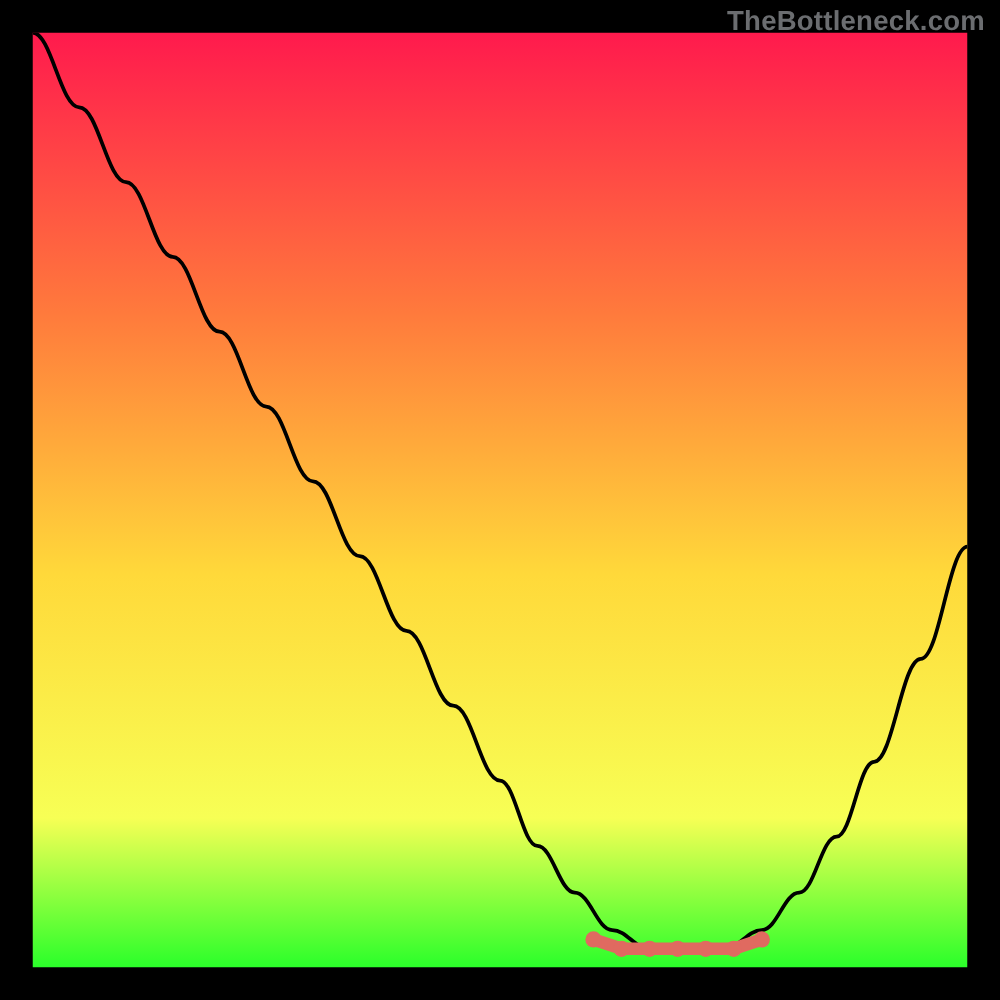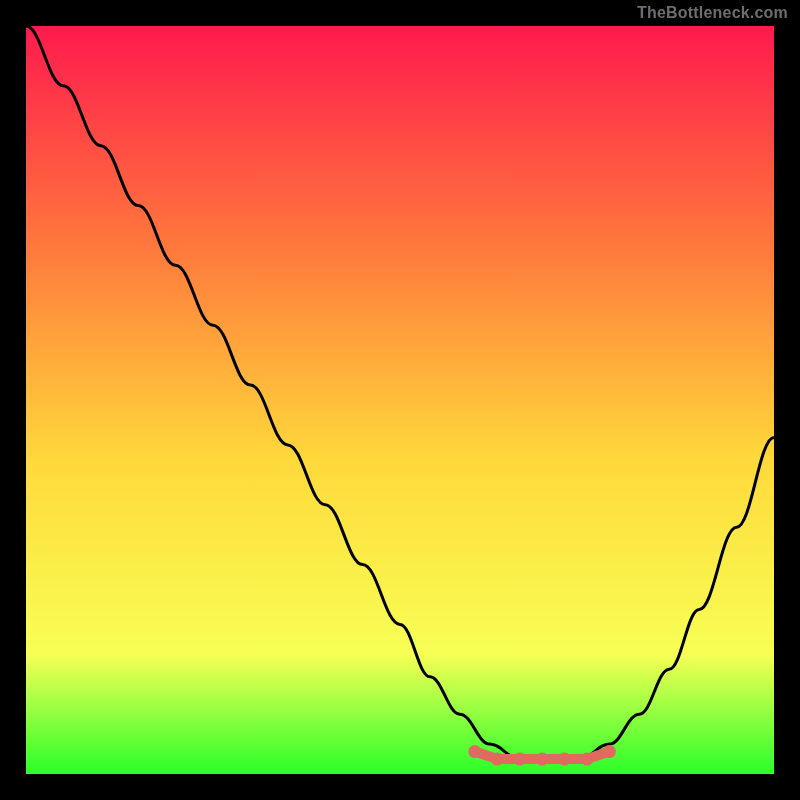--- a/index.html
+++ b/index.html
@@ -9,21 +9,21 @@
     height: 800px;
     background: #000;
     position: relative;
   }
   .attribution {
     position: absolute;
     top: 4px;
     right: 12px;
     color: #6b6d70;
     font-family: Arial, Helvetica, sans-serif;
-    font-size: 16px;
+    font-size: 22px;
     font-weight: bold;
     letter-spacing: 0.2px;
   }
   .plot-area {
     position: absolute;
     left: 26px;
     top: 26px;
     width: 748px;
     height: 748px;
   }

